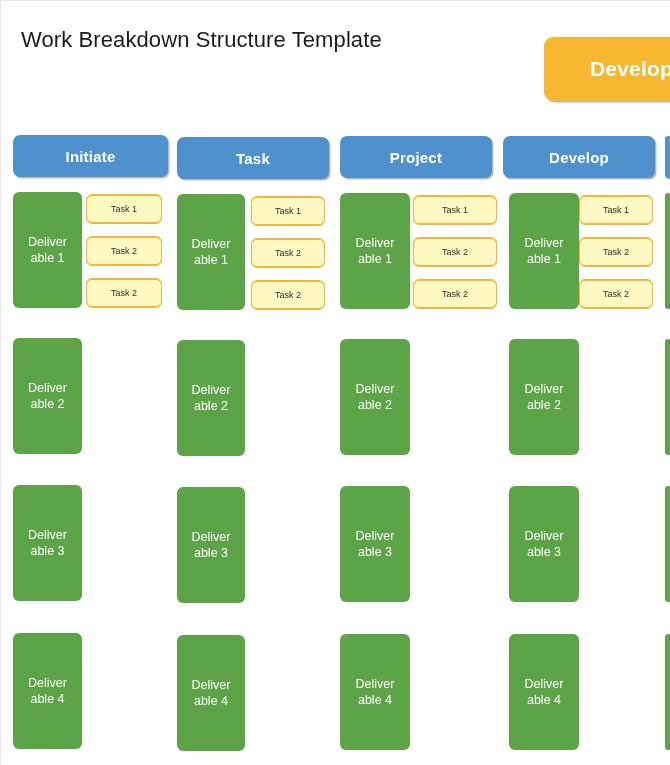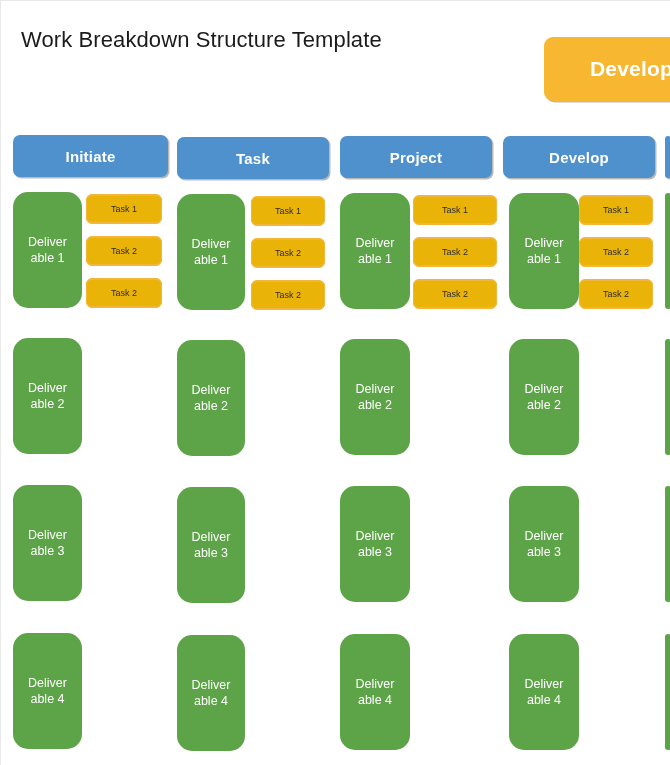--- a/index.html
+++ b/index.html
@@ -73,39 +73,39 @@
     font-size: 15px;
     font-weight: bold;
     white-space: nowrap;
     letter-spacing: 0.2px;
   }
 
   
   .deliverable {
     position: absolute;
     background: #5da347;
-    border-radius: 15px;
+    border-radius: 6px;
     display: flex;
     flex-direction: column;
     align-items: center;
     justify-content: center;
     box-sizing: border-box;
   }
   .deliverable .lbl {
     color: #ffffff;
     font-size: 12.5px;
     line-height: 16px;
     text-align: center;
     white-space: pre-line;
   }
 
   
   .task {
     position: absolute;
-    background: #eab308;
+    background: #fef9c3;
     border: 1.6px solid #f3b63a;
     border-radius: 6px;
     display: flex;
     align-items: center;
     justify-content: center;
     box-sizing: border-box;
   }
   .task .lbl {
     color: #2d2d2d;
     font-size: 9px;

